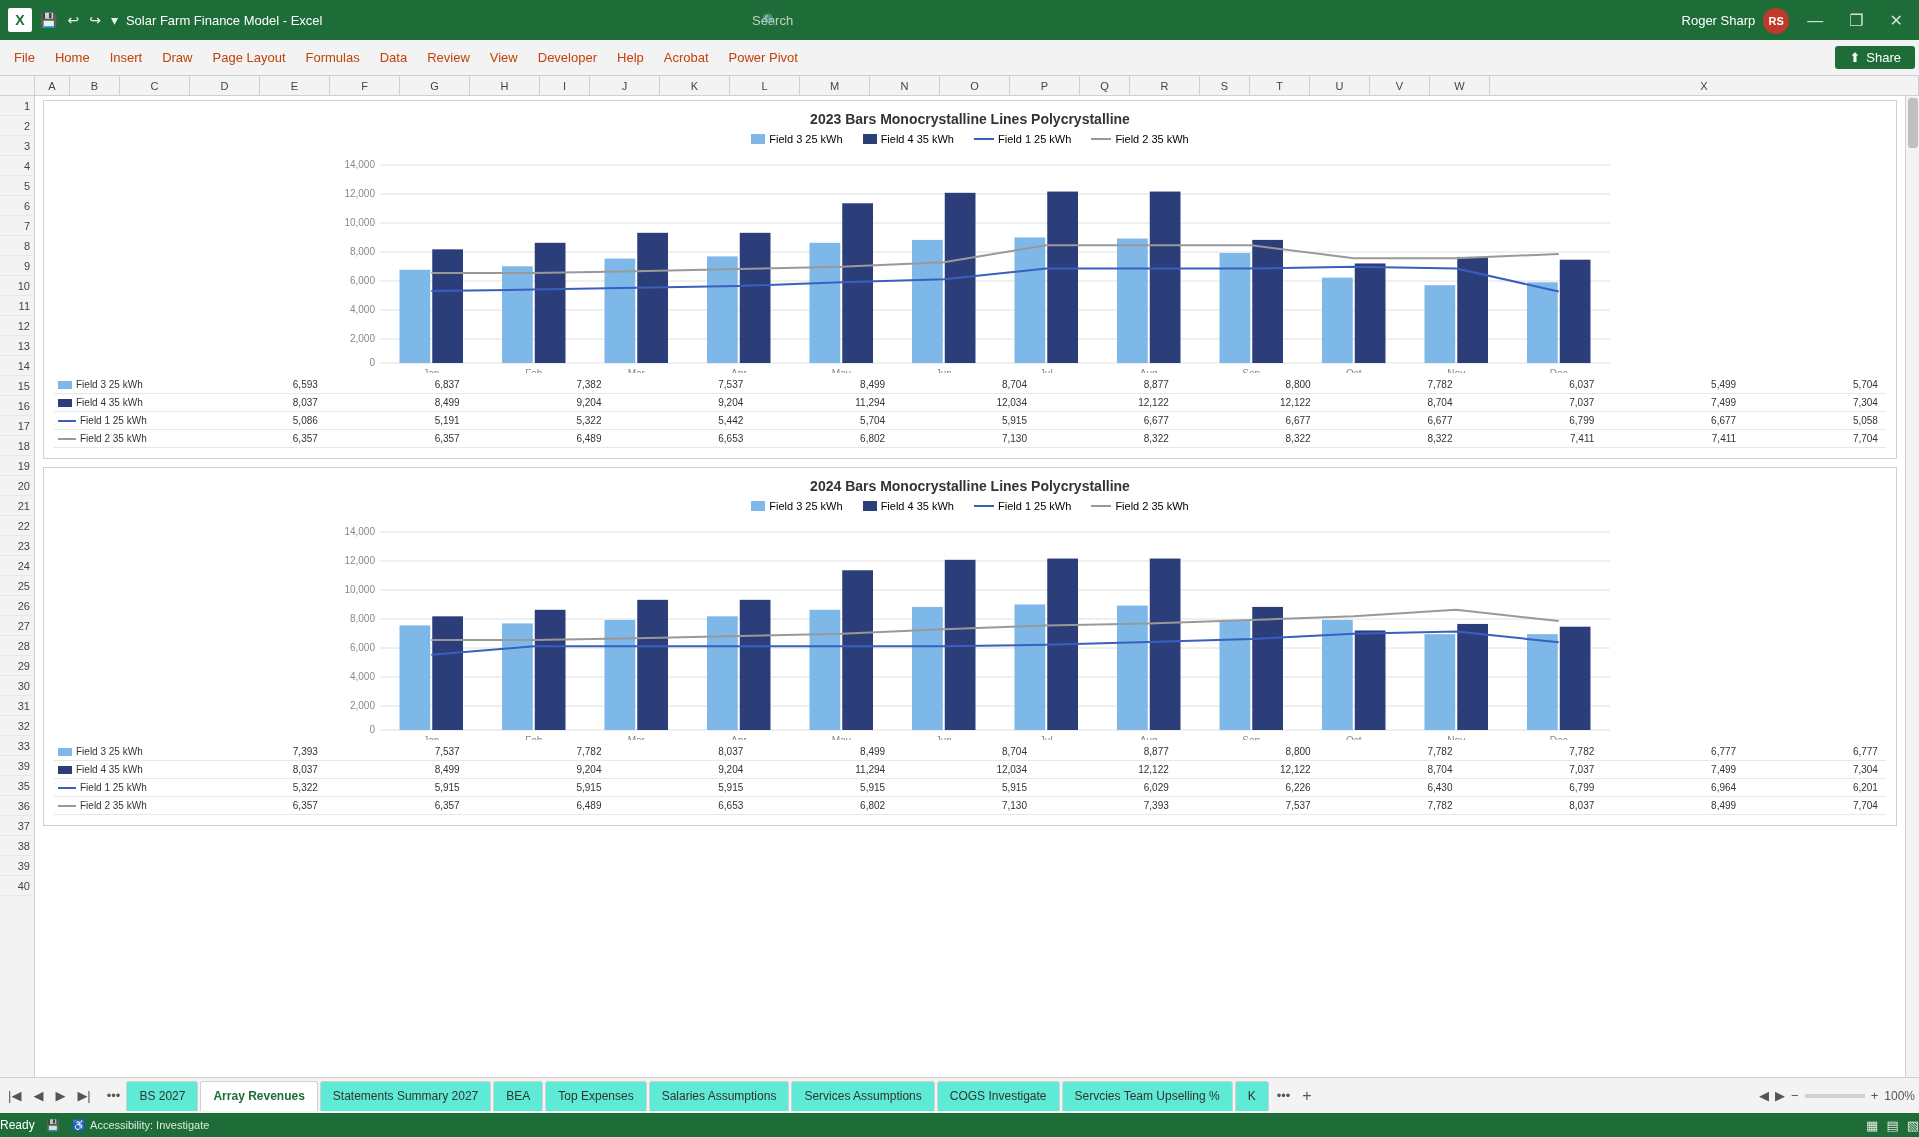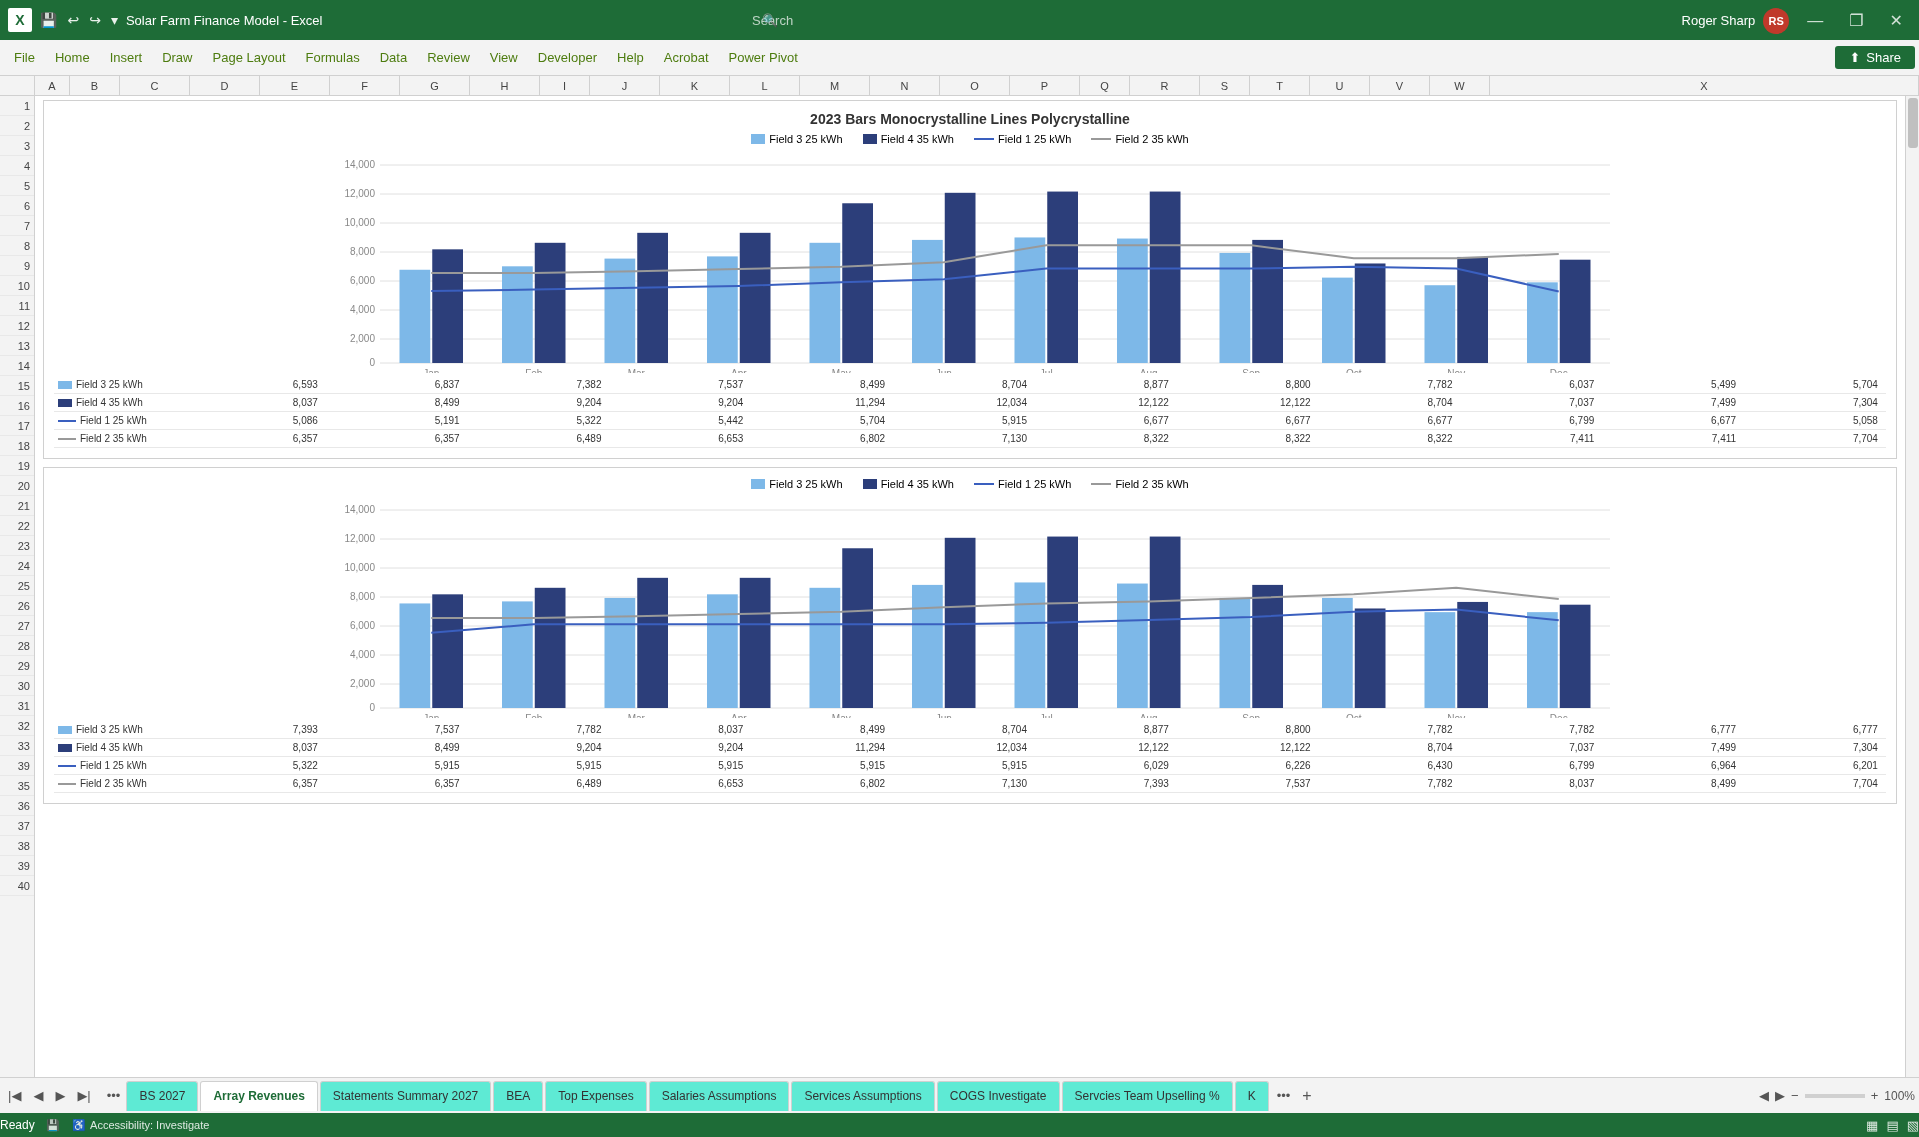--- a/index.html
+++ b/index.html
@@ -31,21 +31,21 @@
 
     
     .menu-bar {
       height: 36px;
       background: #f3f3f3;
       display: flex;
       align-items: center;
       padding: 0 4px;
       border-bottom: 1px solid #d0d0d0;
     }
-    .menu-item { padding: 4px 10px; cursor: pointer; font-size: 13px; color: #4d7c0f; border-radius: 3px; }
+    .menu-item { padding: 4px 10px; cursor: pointer; font-size: 13px; color: #c2410c; border-radius: 3px; }
     .share-btn {
       margin-left: auto;
       background: #1e6c37;
       color: white;
       border: none;
       padding: 4px 14px;
       border-radius: 3px;
       font-size: 13px;
       cursor: pointer;
       display: flex;
@@ -446,20 +446,21 @@
           <div class="data-cell">8,322</div>
           <div class="data-cell">8,322</div>
           <div class="data-cell">7,411</div>
           <div class="data-cell">7,411</div>
           <div class="data-cell">7,704</div>
         </div>
       </div>
     </div>
 
     <div class="chart-block">
+      <div class="chart-title">2024 Bars Monocrystalline Lines Polycrystalline</div>
       
       <div class="chart-legend">
         <div class="legend-item">
           <span class="legend-bar" style="background:#7db8e8;"></span>
           <span>Field 3 25 kWh</span>
         </div>
         <div class="legend-item">
           <span class="legend-bar" style="background:#2c3e7a;"></span>
           <span>Field 4 35 kWh</span>
         </div>

